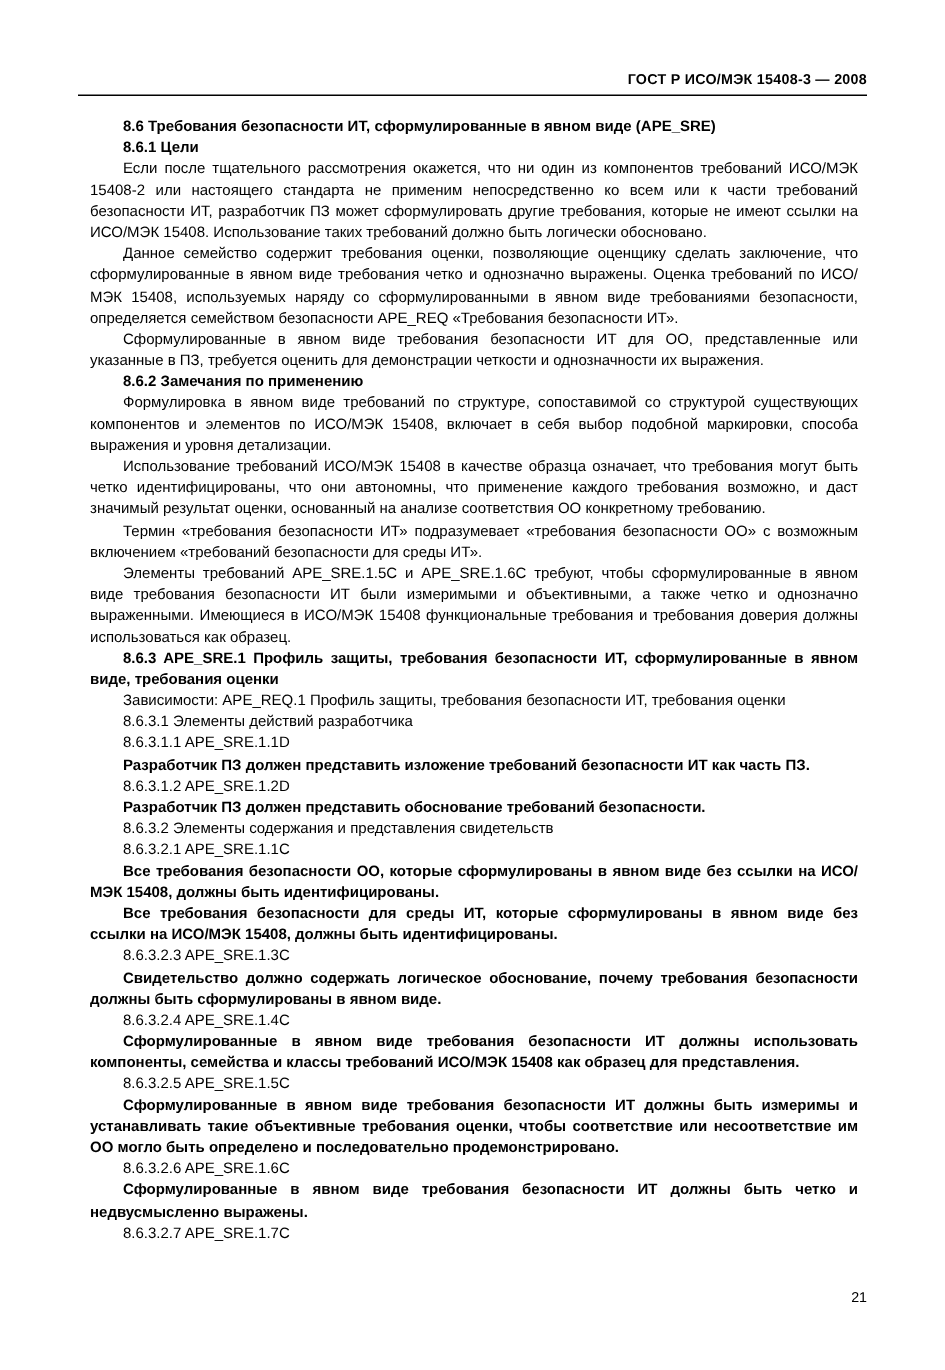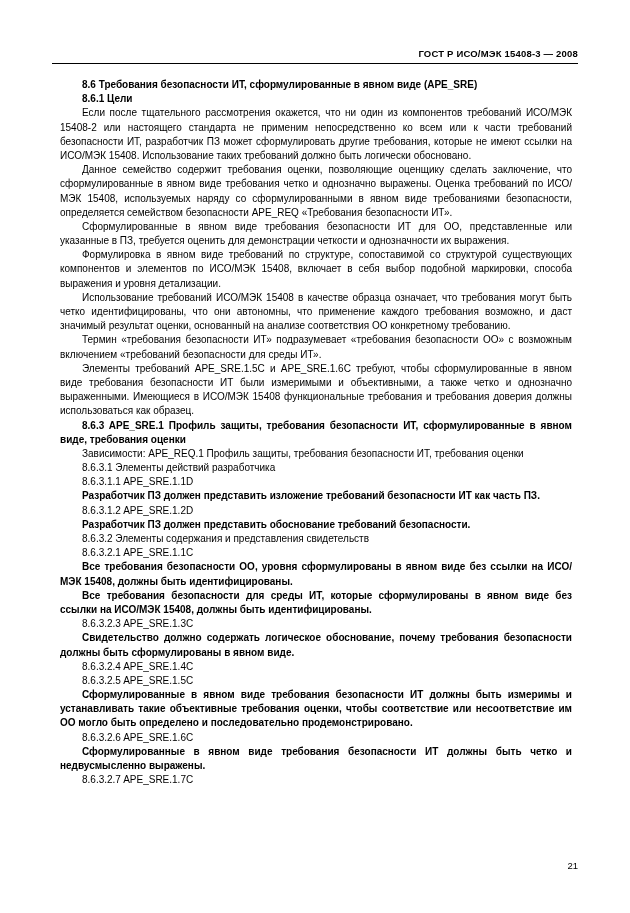--- a/index.html
+++ b/index.html
@@ -71,38 +71,40 @@
   <div class="header">ГОСТ Р ИСО/МЭК 15408-3 — 2008</div>
 
   <div class="rule"></div>
 
   <div class="content">
       <p class="ind b ">8.6 Требования безопасности ИТ, сформулированные в явном виде (APE_SRE)</p>
       <p class="ind b ">8.6.1 Цели</p>
       <p class="ind ">Если после тщательного рассмотрения окажется, что ни один из компонентов требований ИСО/МЭК 15408-2 или настоящего стандарта не применим непосредственно ко всем или к части требований безопасности ИТ, разработчик ПЗ может сформулировать другие требования, которые не имеют ссылки на ИСО/МЭК 15408. Использование таких требований должно быть логически обосновано.</p>
       <p class="ind ">Данное семейство содержит требования оценки, позволяющие оценщику сделать заключение, что сформулированные в явном виде требования четко и однозначно выражены. Оценка требований по ИСО/МЭК 15408, используемых наряду со сформулированными в явном виде требованиями безопасности, определяется семейством безопасности APE_REQ «Требования безопасности ИТ».</p>
       <p class="ind ">Сформулированные в явном виде требования безопасности ИТ для ОО, представленные или указанные в ПЗ, требуется оценить для демонстрации четкости и однозначности их выражения.</p>
+      <p class="ind b ">8.6.2 Замечания по применению</p>
       <p class="ind ">Формулировка в явном виде требований по структуре, сопоставимой со структурой существующих компонентов и элементов по ИСО/МЭК 15408, включает в себя выбор подобной маркировки, способа выражения и уровня детализации.</p>
       <p class="ind ">Использование требований ИСО/МЭК 15408 в качестве образца означает, что требования могут быть четко идентифицированы, что они автономны, что применение каждого требования возможно, и даст значимый результат оценки, основанный на анализе соответствия ОО конкретному требованию.</p>
       <p class="ind ">Термин «требования безопасности ИТ» подразумевает «требования безопасности ОО» с возможным включением «требований безопасности для среды ИТ».</p>
       <p class="ind ">Элементы требований APE_SRE.1.5C и APE_SRE.1.6C требуют, чтобы сформулированные в явном виде требования безопасности ИТ были измеримыми и объективными, а также четко и однозначно выраженными. Имеющиеся в ИСО/МЭК 15408 функциональные требования и требования доверия должны использоваться как образец.</p>
       <p class="ind b ">8.6.3 APE_SRE.1 Профиль защиты, требования безопасности ИТ, сформулированные в явном виде, требования оценки</p>
       <p class="ind ">Зависимости: APE_REQ.1 Профиль защиты, требования безопасности ИТ, требования оценки</p>
       <p class="ind ">8.6.3.1 Элементы действий разработчика</p>
       <p class="ind ">8.6.3.1.1 APE_SRE.1.1D</p>
       <p class="ind b ">Разработчик ПЗ должен представить изложение требований безопасности ИТ как часть ПЗ.</p>
       <p class="ind ">8.6.3.1.2 APE_SRE.1.2D</p>
       <p class="ind b ">Разработчик ПЗ должен представить обоснование требований безопасности.</p>
       <p class="ind ">8.6.3.2 Элементы содержания и представления свидетельств</p>
       <p class="ind ">8.6.3.2.1 APE_SRE.1.1C</p>
-      <p class="ind b ">Все требования безопасности ОО, уровня сформулированы в явном виде без ссылки на ИСО/МЭК 15408, должны быть идентифицированы.</p>
+      <p class="ind b ">Все требования безопасности ОО, которые сформулированы в явном виде без ссылки на ИСО/МЭК 15408, должны быть идентифицированы.</p>
       <p class="ind b ">Все требования безопасности для среды ИТ, которые сформулированы в явном виде без ссылки на ИСО/МЭК 15408, должны быть идентифицированы.</p>
       <p class="ind ">8.6.3.2.3 APE_SRE.1.3C</p>
       <p class="ind b ">Свидетельство должно содержать логическое обоснование, почему требования безопасности должны быть сформулированы в явном виде.</p>
       <p class="ind ">8.6.3.2.4 APE_SRE.1.4C</p>
+      <p class="ind b ">Сформулированные в явном виде требования безопасности ИТ должны использовать компоненты, семейства и классы требований ИСО/МЭК 15408 как образец для представления.</p>
       <p class="ind ">8.6.3.2.5 APE_SRE.1.5C</p>
       <p class="ind b ">Сформулированные в явном виде требования безопасности ИТ должны быть измеримы и устанавливать такие объективные требования оценки, чтобы соответствие или несоответствие им ОО могло быть определено и последовательно продемонстрировано.</p>
       <p class="ind ">8.6.3.2.6 APE_SRE.1.6C</p>
       <p class="ind b ">Сформулированные в явном виде требования безопасности ИТ должны быть четко и недвусмысленно выражены.</p>
       <p class="ind ">8.6.3.2.7 APE_SRE.1.7C</p>
     </div>
 
   <div class="footer">21</div>
 
 </div>

